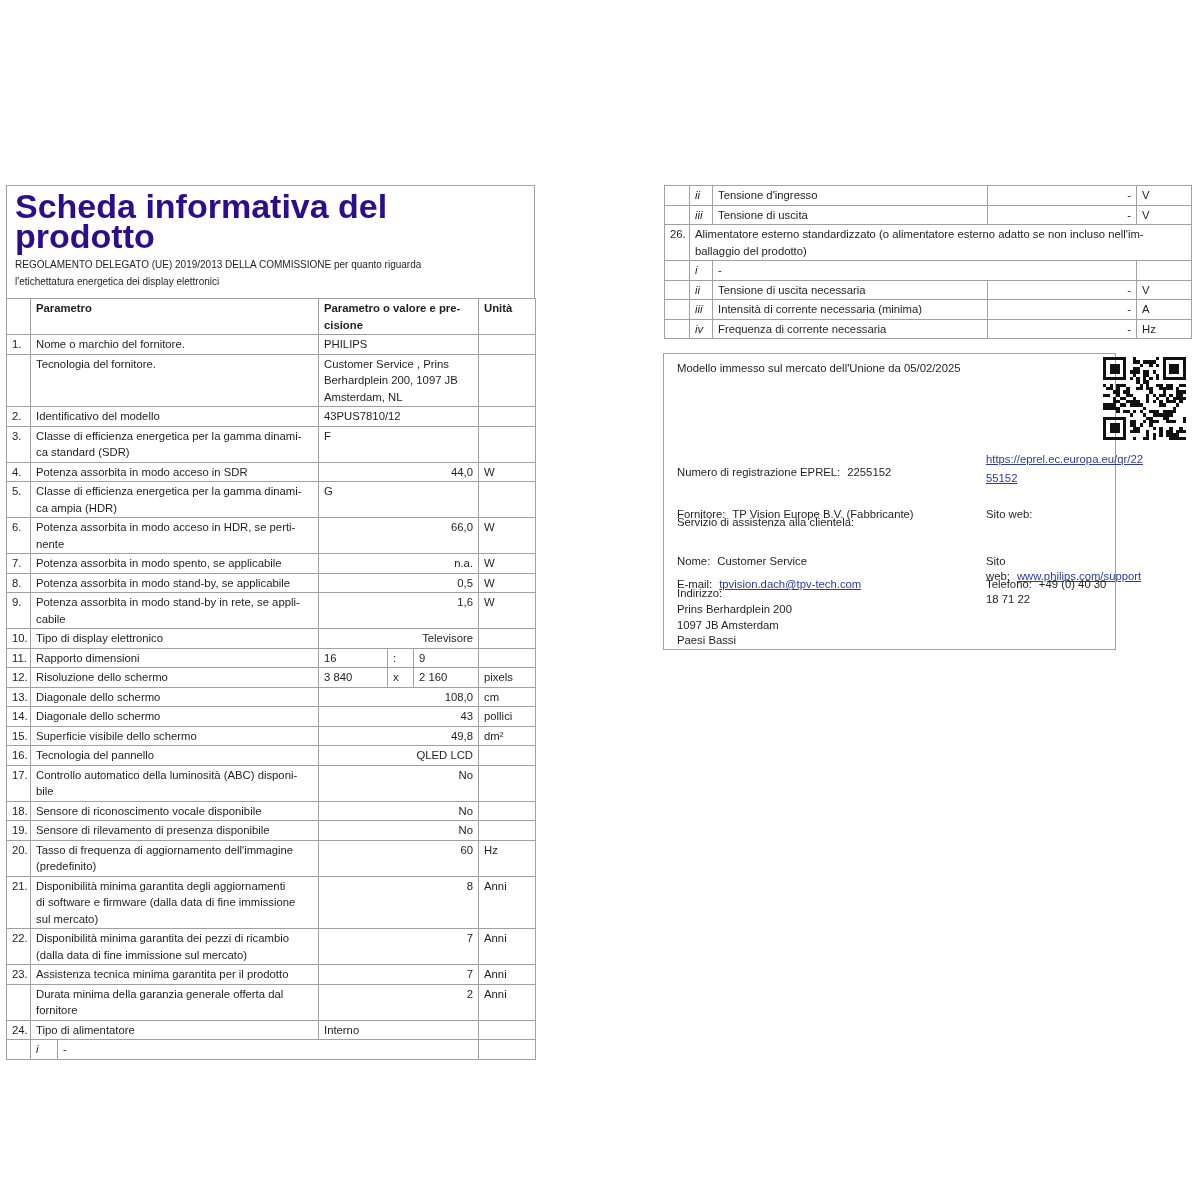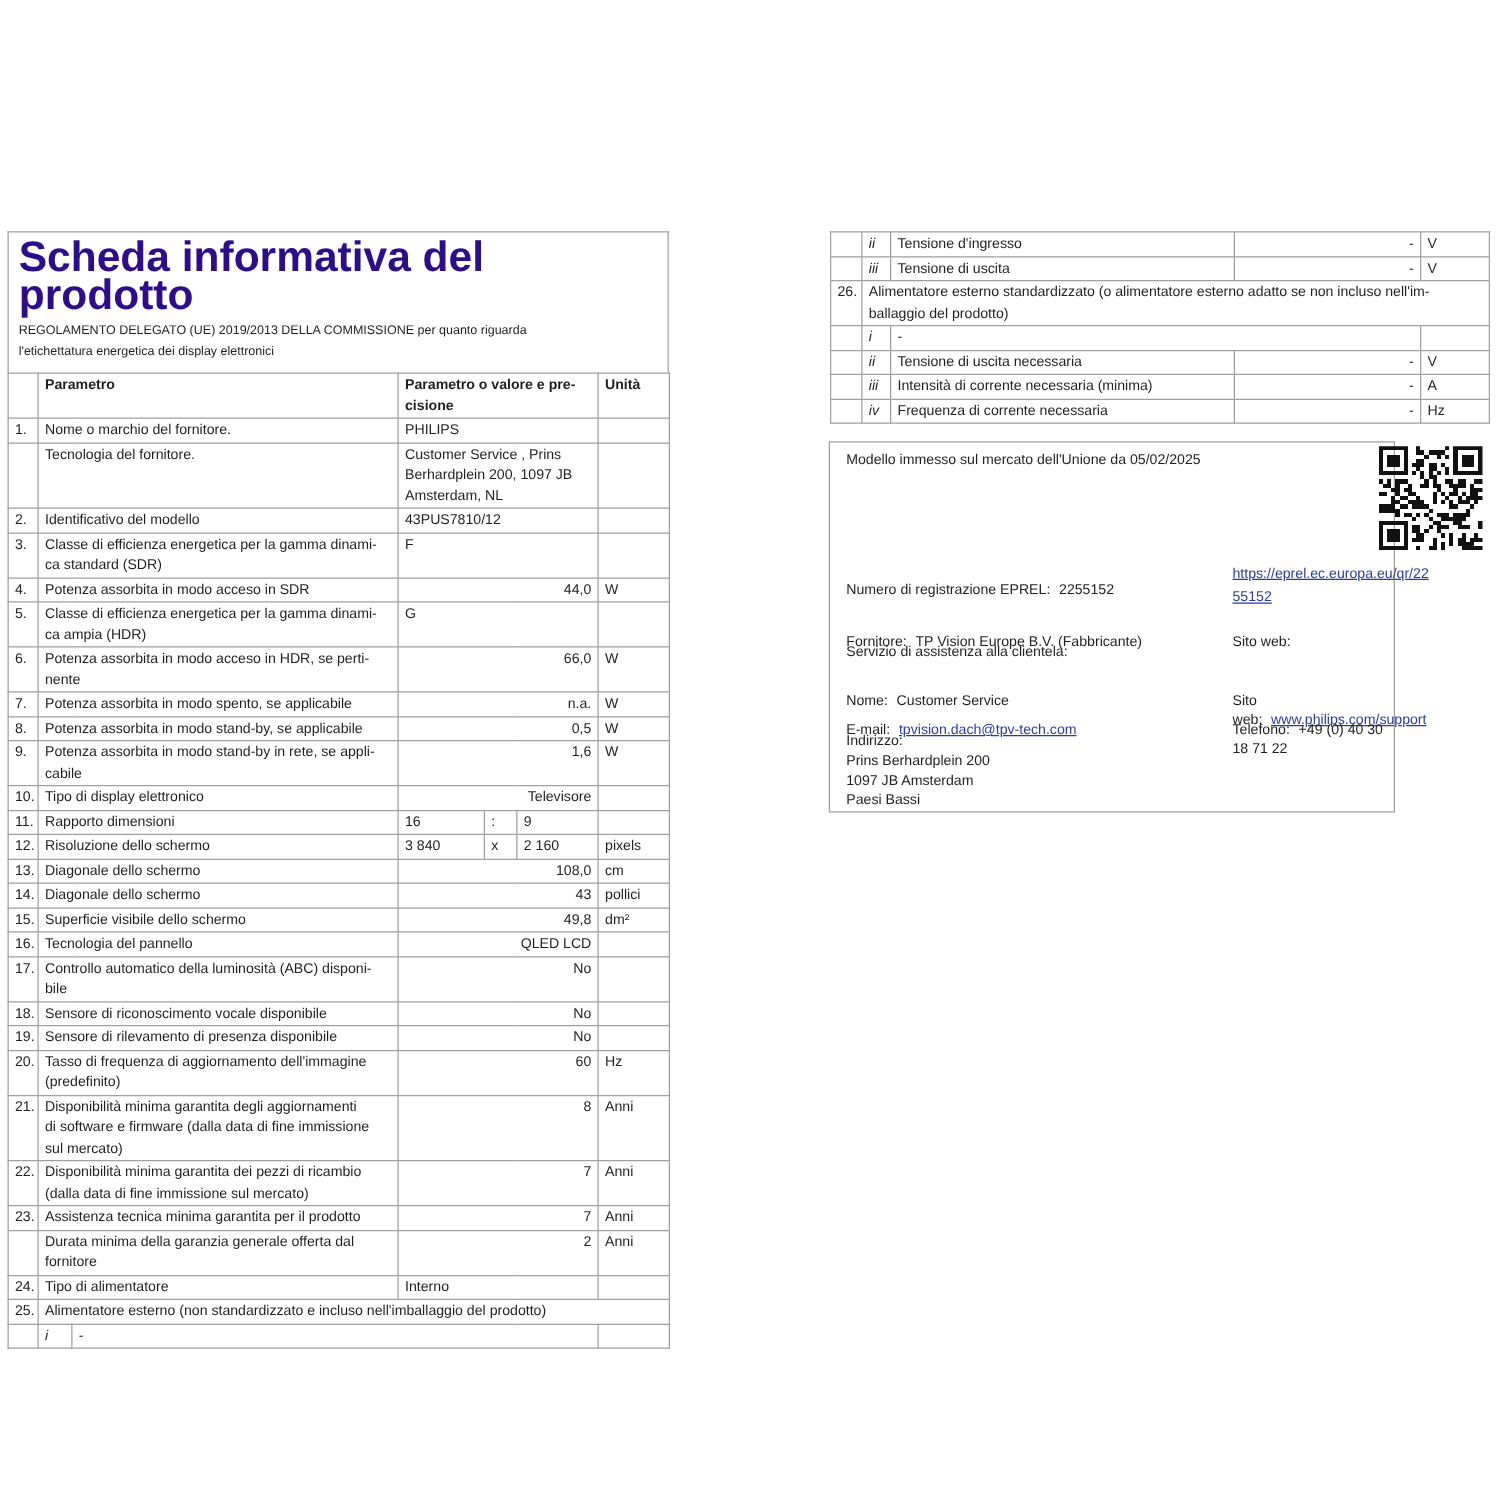--- a/index.html
+++ b/index.html
@@ -235,24 +235,20 @@
           <td class="param" colspan="2">Durata minima della garanzia generale offerta dal
 fornitore</td>
           <td class="val right" colspan="3">2</td>
           <td class="unit">Anni</td>
         </tr>
         <tr>
           <td class="num">24.</td>
           <td class="param" colspan="2">Tipo di alimentatore</td>
           <td class="val left" colspan="3">Interno</td>
           <td class="unit"></td>
-        </tr>
-        <tr>
-          <td class="num">25.</td>
-          <td class="param" colspan="6">Alimentatore esterno (non standardizzato e incluso nell'imballaggio del prodotto)</td>
         </tr>
         <tr>
           <td class="num"></td>
           <td class="roman">i</td>
           <td class="param" colspan="4">-</td>
           <td class="unit"></td>
         </tr>
       </tbody>
   </table>
 </div>

